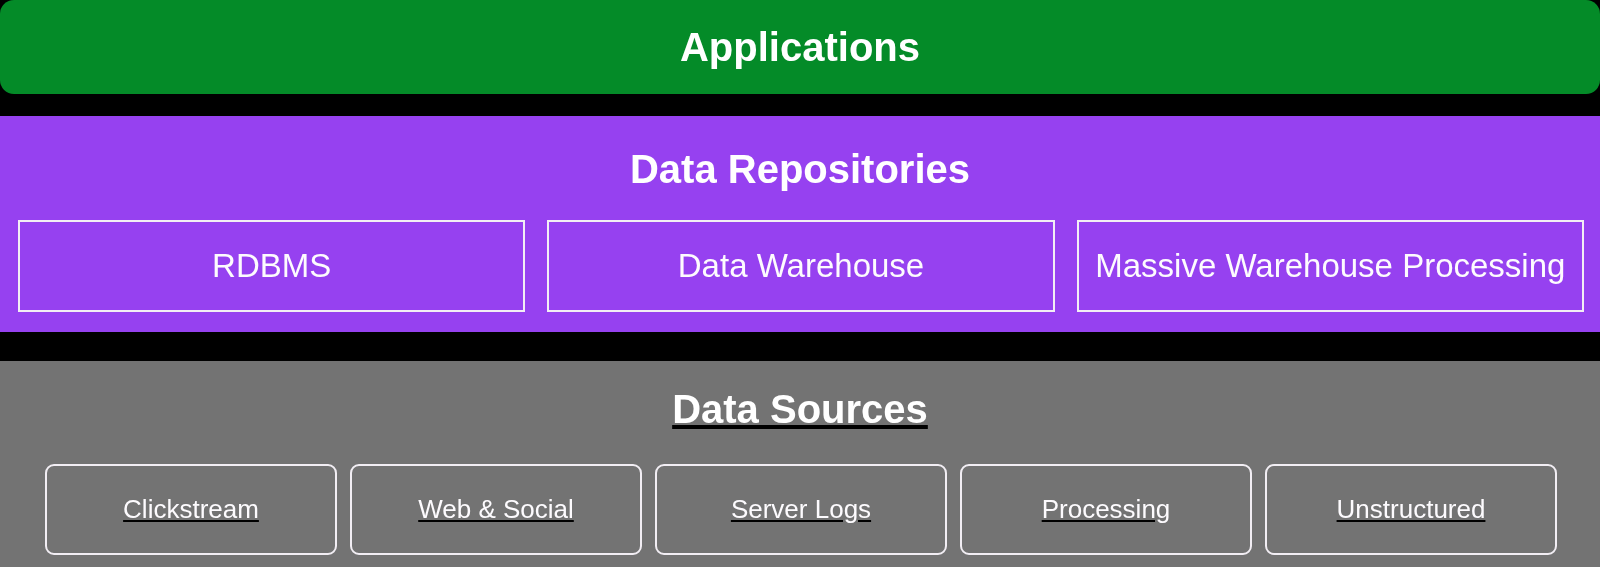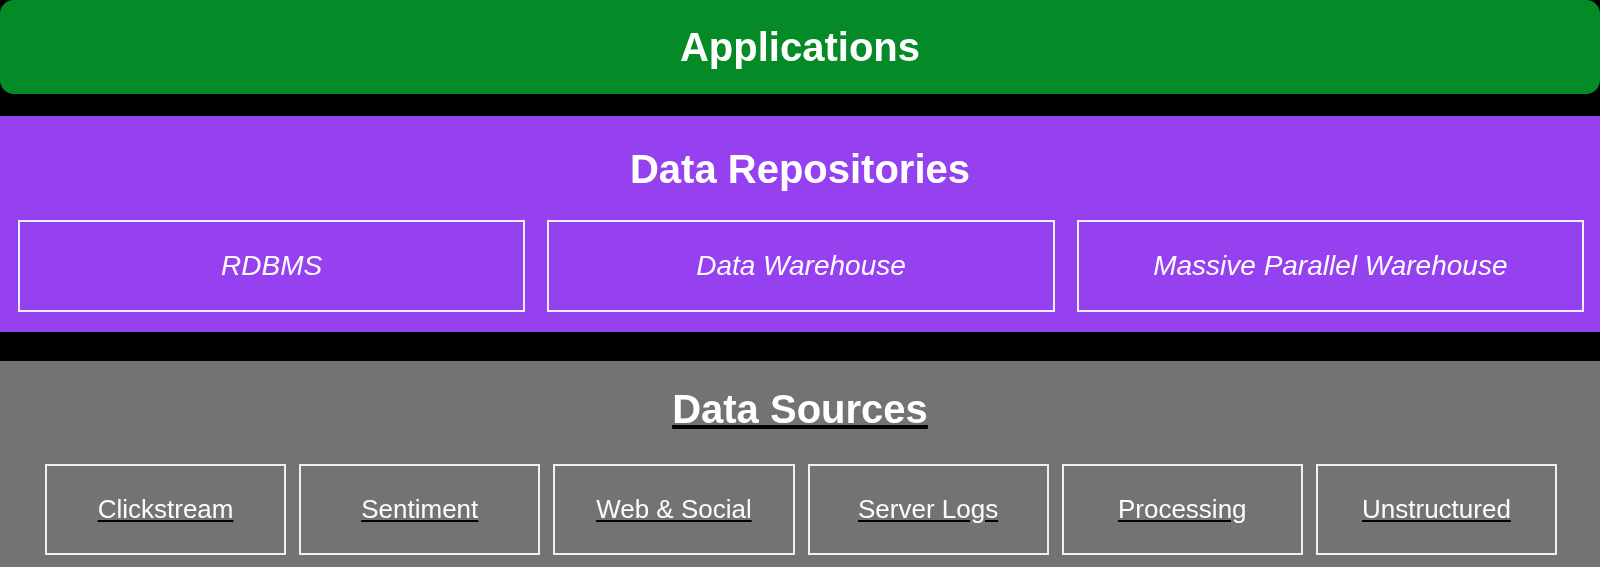--- a/index.html
+++ b/index.html
@@ -72,28 +72,28 @@
     border: 2px solid #F2EEF4;
     box-sizing: border-box;
     display: flex;
     align-items: center;
     justify-content: center;
     text-align: center;
     color: #FDFBFE;
     overflow: hidden;
   }
   .row-repositories .diagram-box {
-    font-size: 28px;
+    font-size: 33px;
     line-height: 34px;
-    font-style: italic;
   }
   .row-sources .diagram-box {
     font-size: 26px;
     line-height: 30px;
     padding: 0 12px;
+    border-radius: 9px;
   }
 </style>
 </head>
 <body>
 
 <div class="stack">
 
   <div class="band band-applications">
     <div class="band-title">Applications</div>
   </div>
@@ -103,35 +103,32 @@
   <div class="band band-repositories">
     <div class="band-title">Data Repositories</div>
     <div class="box-row row-repositories">
       <div class="diagram-box">
         <span>RDBMS</span>
       </div>
       <div class="diagram-box">
         <span>Data Warehouse</span>
       </div>
       <div class="diagram-box">
-        <span>Massive Parallel Warehouse</span>
+        <span>Massive Warehouse Processing</span>
       </div>
     </div>
   </div>
 
   <div class="separator-2"></div>
 
   <div class="band band-sources">
     <div class="band-title">Data Sources</div>
     <div class="box-row row-sources">
       <div class="diagram-box">
         <span>Clickstream</span>
-      </div>
-      <div class="diagram-box">
-        <span>Sentiment</span>
       </div>
       <div class="diagram-box">
         <span>Web &amp; Social</span>
       </div>
       <div class="diagram-box">
         <span>Server Logs</span>
       </div>
       <div class="diagram-box">
         <span>Processing</span>
       </div>

